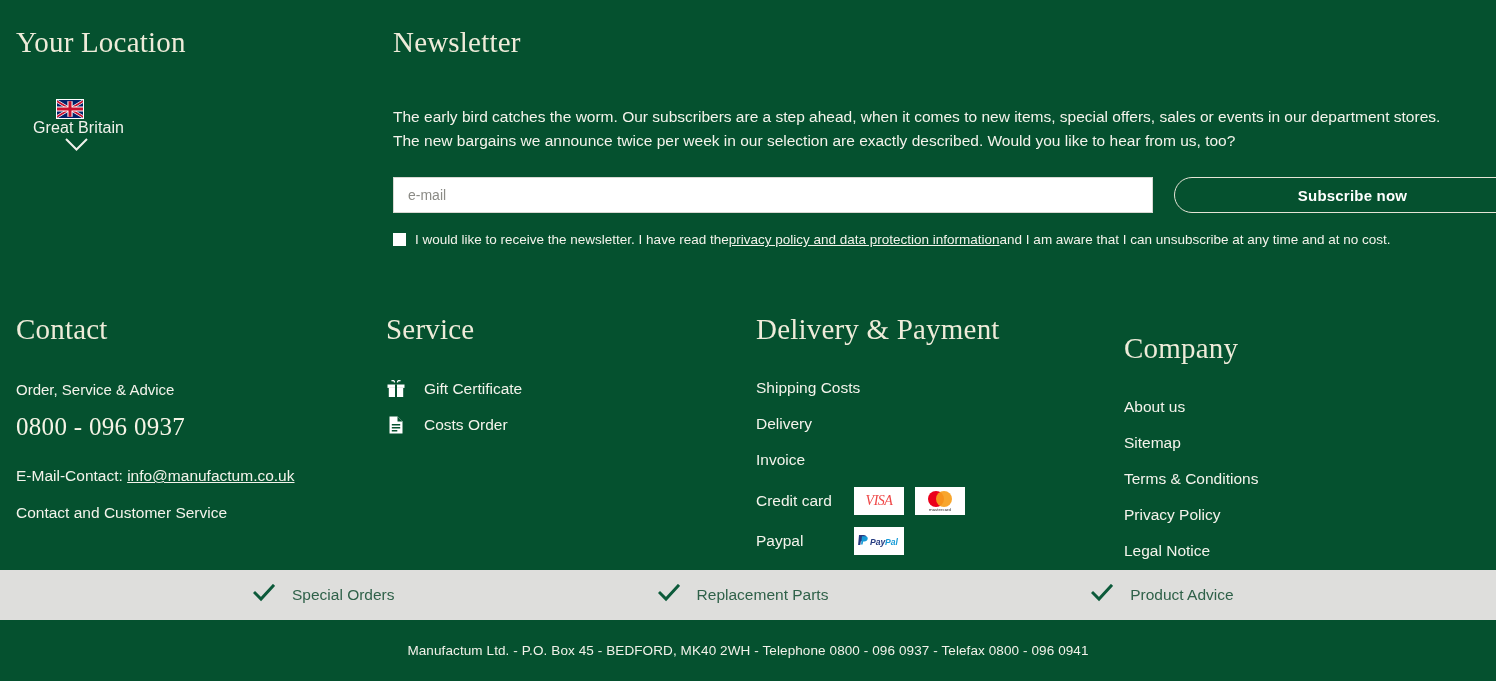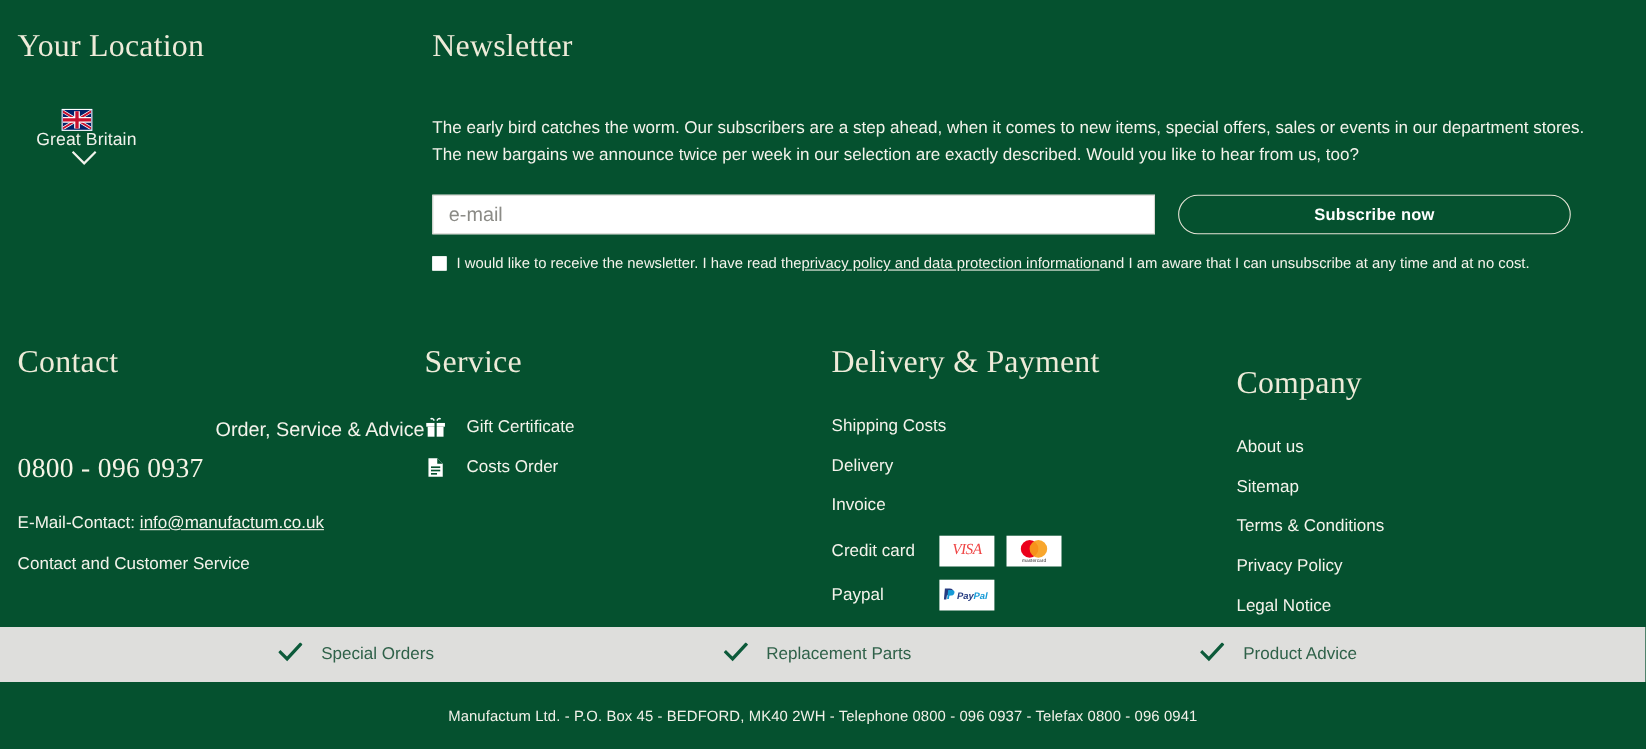--- a/index.html
+++ b/index.html
@@ -80,26 +80,26 @@
   }
 
   .news-form {
     margin-top: 24px;
     display: flex;
     align-items: center;
     gap: 21px;
   }
 
   .email-input {
-    width: 657px;
+    width: 760px;
     height: 36px;
     background: #FFFFFF;
     border: 1px solid #d8d8d2;
     font-family: "Liberation Sans", sans-serif;
-    font-size: 18px;
+    font-size: 14px;
     color: #222;
     padding: 0 14px;
     outline: none;
     border-radius: 0;
   }
   .email-input::placeholder { color: #8b8b86; }
 
   .subscribe-btn {
     width: 357px;
     height: 36px;
@@ -147,25 +147,24 @@
   }
 
   .col-contact  { width: 370px; flex: 0 0 370px; }
   .col-service  { width: 370px; flex: 0 0 370px; }
   .col-delivery { width: 368px; flex: 0 0 368px; }
   .col-company  { flex: 1; margin-top: 19px; }
 
   .col-body { margin-top: 33px; }
 
   .plain-line {
-    font-size: 18px;
+    font-size: 15px;
     color: #F4F3EB;
     margin-bottom: 12px;
     line-height: 22px;
-    text-align: right;
   }
 
   .phone {
     font-family: "Liberation Serif", serif;
     font-size: 25px;
     color: #F6F4E6;
     margin-top: 6px;
     margin-bottom: 26px;
     letter-spacing: .3px;
   }

